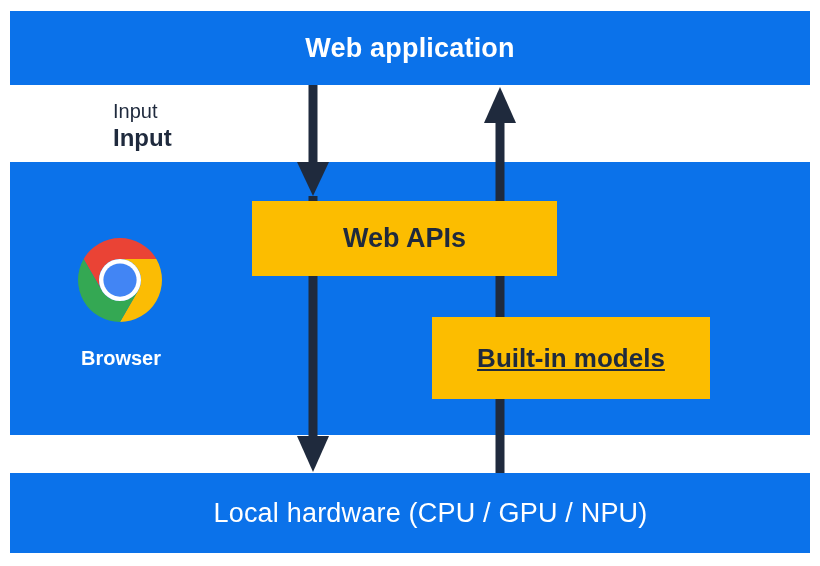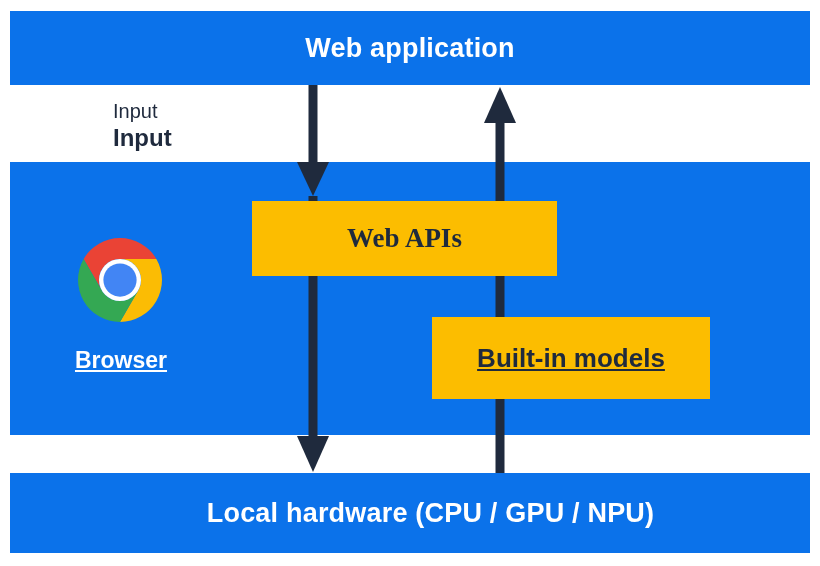--- a/index.html
+++ b/index.html
@@ -11,40 +11,40 @@
     background:#ffffff;
     font-family:"Liberation Sans", sans-serif;
     width:820px;height:566px;overflow:hidden;
   }
   .canvas{position:relative;width:820px;height:566px;background:var(--white);}
   .band{position:absolute;left:10px;width:800px;background:var(--blue);}
   .top-bar{top:11px;height:74px;display:flex;align-items:center;justify-content:center;}
   .top-bar span{color:var(--white);font-weight:700;font-size:27px;letter-spacing:.2px;text-align:right;}
   .middle-band{top:162px;height:273px;}
   .bottom-bar{top:473px;height:80px;display:flex;align-items:center;justify-content:center;}
-  .bottom-bar span{color:var(--white);font-weight:700;font-size:27px;letter-spacing:.2px;margin-left:41px;}
+  .bottom-bar span{color:var(--white);font-weight:400;font-size:27px;letter-spacing:.2px;margin-left:41px;}
 
   .io{position:absolute;top:99px;display:flex;flex-direction:column;color:var(--navy);}
   .io .io-title{font-size:20px;font-weight:400;line-height:25px;}
   .io .io-value{font-size:24px;font-weight:700;line-height:27px;}
   .input-block{left:113px;text-align:left;}
   .output-block{right:53px;text-align:right;align-items:flex-end;}
 
   .arrows{position:absolute;left:0;top:0;width:820px;height:566px;pointer-events:none;}
   .arrow-line{stroke:var(--navy);stroke-width:9px;fill:none;}
   .arrow-head{fill:var(--navy);stroke:none;}
 
   .box{position:absolute;background:var(--yellow);display:flex;flex-direction:column;
        align-items:center;justify-content:center;color:var(--navy);font-weight:700;text-align:center;}
-  .web-apis{left:252px;top:201px;width:305px;height:75px;font-size:27px;font-family:Liberation Serif, serif;}
+  .web-apis{left:252px;top:201px;width:305px;height:75px;font-size:27px;}
   .builtin{left:432px;top:317px;width:278px;height:82px;font-size:26px;line-height:33px;text-decoration:underline;}
 
   .chrome-icon{position:absolute;left:78px;top:238px;width:84px;height:84px;}
   .browser-label{position:absolute;left:58px;top:347px;width:126px;text-align:center;
-                 color:var(--white);font-weight:700;font-size:23px;text-decoration:underline;}
+                 color:var(--white);font-weight:700;font-size:20px;}
 </style>
 </head>
 <body>
 
 <div class="canvas">
 
   <div class="band top-bar">
     <span>Web application</span>
   </div>
 

